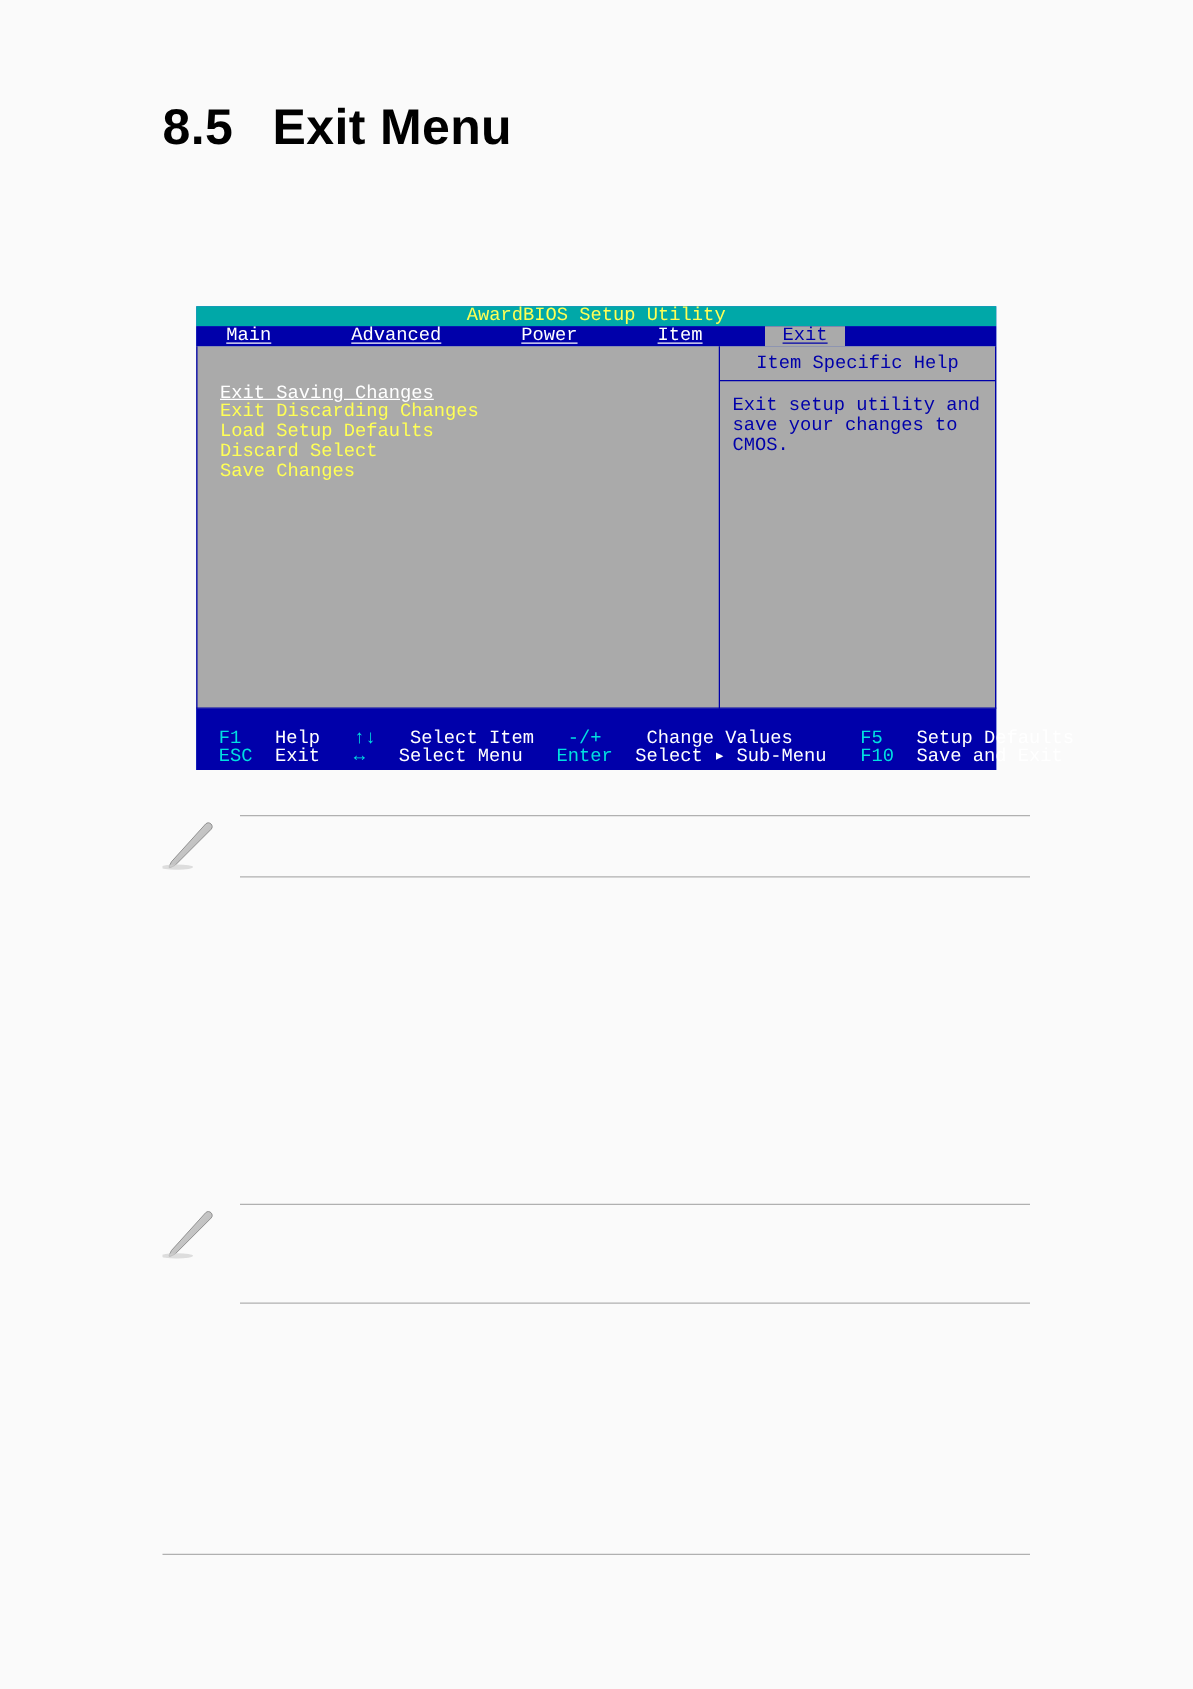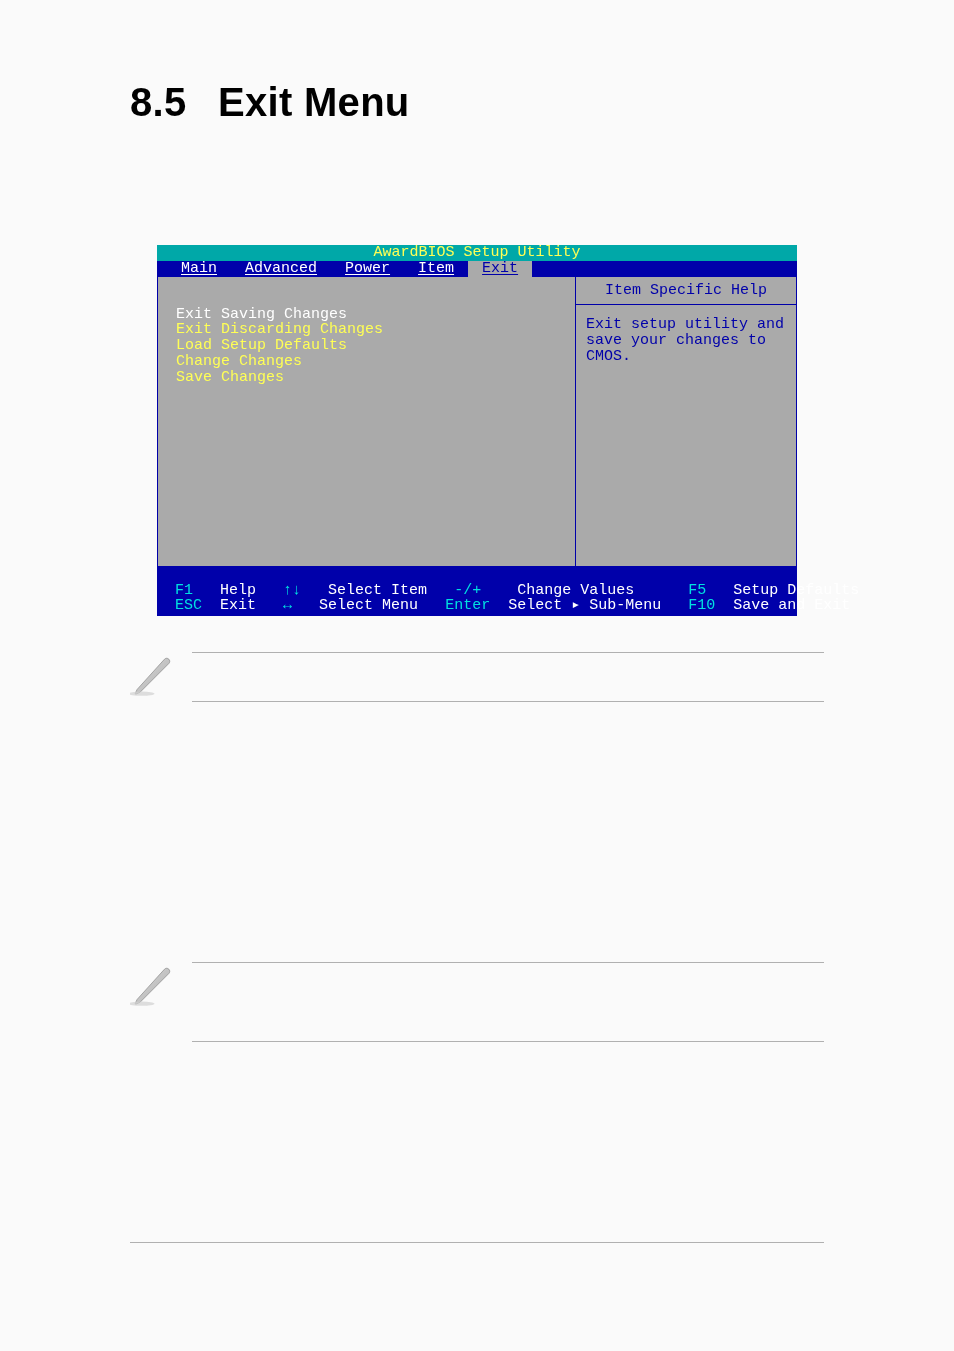--- a/index.html
+++ b/index.html
@@ -42,20 +42,21 @@
     background: #00a8a8;
     color: #ffff55;
     text-align: center;
     padding: 0;
   }
   .bios .menubar {
     background: #0000aa;
     color: #ffffff;
     display: flex;
     padding: 0 6px;
+    gap: 36px;
   }
   .bios .menubar .tab {
     padding: 0 14px 0 14px;
     display: inline-block;
     text-decoration: underline;
     text-underline-offset: 2px;
   }
   .bios .menubar .tab.first { padding-left: 18px; }
   .bios .menubar .tab.active {
     background: #aaaaaa;
@@ -96,20 +97,21 @@
     white-space: pre-wrap;
   }
   .bios .body .left .item {
     white-space: pre;
     margin-top: 14px;
   }
   .bios .body .left .item.first { margin-top: 24px; }
   .bios .body .left .item + .item { margin-top: 0; }
   .bios .body .left .item.selected {
     color: #ffffff;
+    text-decoration: underline;
   }
   .bios .body .left .item.yellow {
     color: #ffff55;
   }
 
   .bios .footer {
     background: #0000aa;
     color: #ffffff;
     padding: 16px 6px 2px 18px;
   }
@@ -162,21 +164,21 @@
     <span class="tab">Advanced</span>
     <span class="tab">Power</span>
     <span class="tab">Item</span>
     <span class="tab active">Exit</span>
   </div>
   <div class="body">
     <div class="left">
       <div class="item first selected">Exit Saving Changes</div>
       <div class="item yellow">Exit Discarding Changes</div>
       <div class="item yellow">Load Setup Defaults</div>
-      <div class="item yellow">Change Changes</div>
+      <div class="item yellow">Discard Select</div>
       <div class="item yellow">Save Changes</div>
     </div>
     <div class="right">
       <div class="help-title">Item Specific Help</div>
       <div class="help-rule"></div>
       <div class="help-text">Exit setup utility and save your changes to CMOS.</div>
     </div>
   </div>
   <div class="footer">
     <div class="row">

